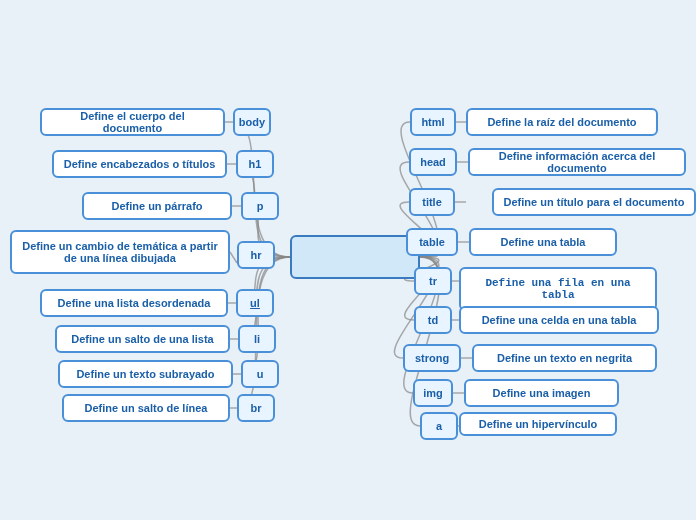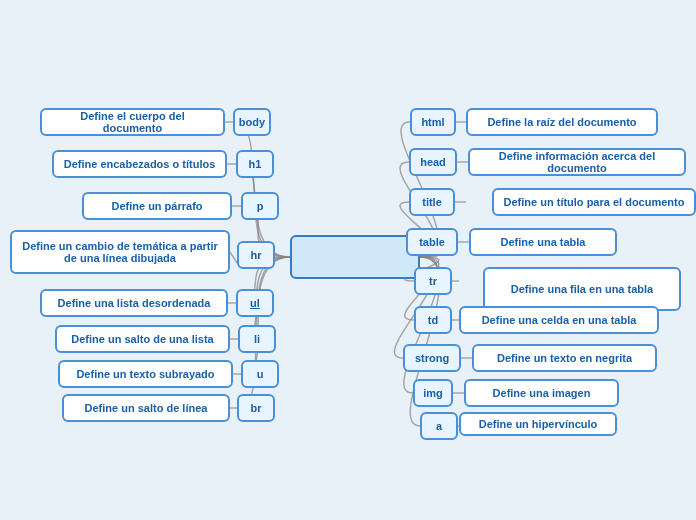--- a/index.html
+++ b/index.html
@@ -119,17 +119,17 @@
 <div class="node tag" style="left:414px;top:267px;width:34px;height:28px;">tr</div>
 <div class="node tag" style="left:414px;top:306px;width:34px;height:28px;">td</div>
 <div class="node tag" style="left:403px;top:344px;width:58px;height:28px;">strong</div>
 <div class="node tag" style="left:413px;top:379px;width:40px;height:28px;">img</div>
 <div class="node tag" style="left:420px;top:412px;width:28px;height:28px;">a</div>
 
 <div class="node desc" style="left:466px;top:108px;width:192px;height:28px;">Define la raíz del documento</div>
 <div class="node desc" style="left:468px;top:148px;width:218px;height:28px;">Define información acerca del documento</div>
 <div class="node desc" style="left:466px;top:188px;width:204px;height:28px;margin-left:26px;">Define un título para el documento</div>
 <div class="node desc" style="left:469px;top:228px;width:148px;height:28px;">Define una tabla</div>
-<div class="node desc" style="left:483px;top:267px;width:198px;height:44px;">Define una fila en una tabla</div>
+<div class="node desc" style="left:459px;top:267px;width:198px;height:44px;font-family:Liberation Mono, monospace;">Define una fila en una tabla</div>
 <div class="node desc" style="left:459px;top:306px;width:200px;height:28px;">Define una celda en una tabla</div>
 <div class="node desc" style="left:472px;top:344px;width:185px;height:28px;">Define un texto en negrita</div>
 <div class="node desc" style="left:464px;top:379px;width:155px;height:28px;">Define una imagen</div>
 <div class="node desc" style="left:459px;top:412px;width:158px;height:24px;">Define un hipervínculo</div>
 
 </body></html>

